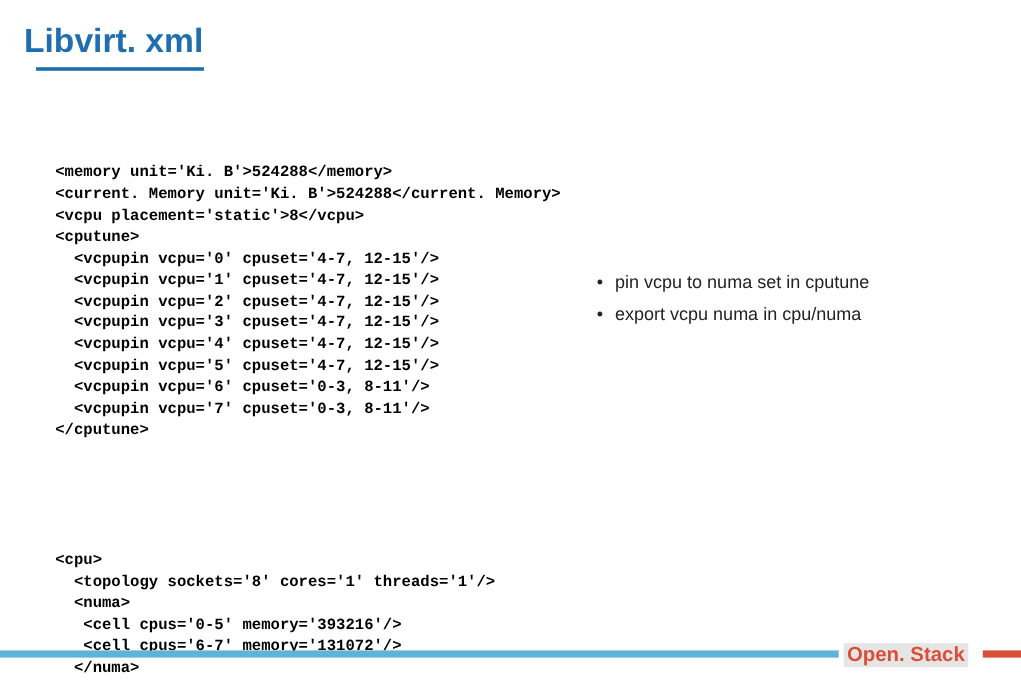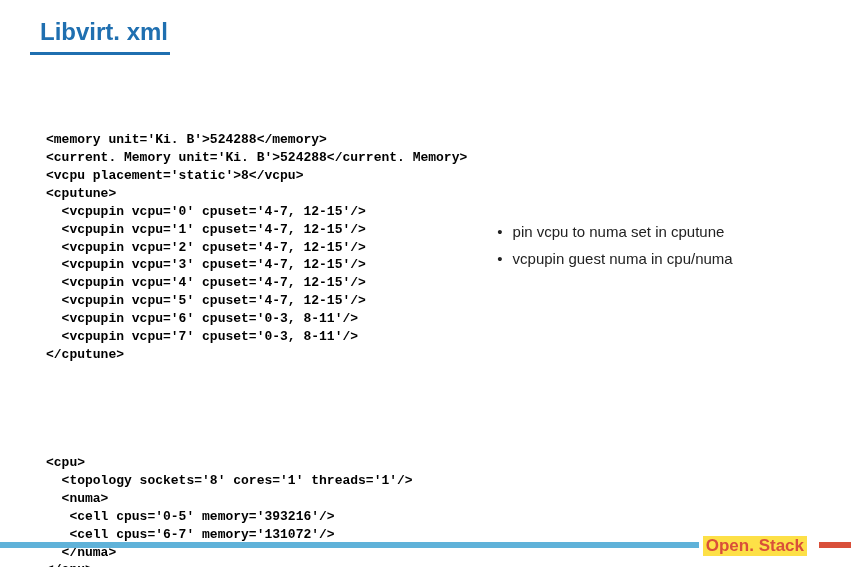--- a/index.html
+++ b/index.html
@@ -10,23 +10,23 @@
     body {
       width: 851px;
       height: 567px;
       background: #ffffff;
       font-family: Arial, Helvetica, sans-serif;
       position: relative;
       overflow: hidden;
     }
     .title {
       color: #1f6fb0;
-      font-size: 24px;
+      font-size: 28px;
       font-weight: bold;
-      padding: 18px 0 6px 40px;
+      padding: 18px 0 6px 20px;
     }
     .title-underline {
       margin-left: 30px;
       width: 140px;
       height: 3px;
       background: #1f6fb0;
     }
     .content {
       display: flex;
       padding: 40px 30px 0 46px;
@@ -84,21 +84,21 @@
       background: #d94f3a;
     }
     .logo {
       position: absolute;
       right: 44px;
       bottom: 11px;
       font-size: 17px;
       font-weight: bold;
       color: #d94f3a;
       font-family: Arial, Helvetica, sans-serif;
-      background: #fde047;
+      background: #e5e5e5;
       padding: 0 3px;
     }
   </style>
 </head>
 <body>
 
 <div class="title">Libvirt. xml</div>
 <div class="title-underline"></div>
 
 <div class="content">
@@ -126,21 +126,21 @@
 &lt;/cpu&gt;</div>
   </div>
 
   <div class="bullets">
     <div class="bullet-row">
       <span class="dot">•</span>
       <span>pin vcpu to numa set in cputune</span>
     </div>
     <div class="bullet-row">
       <span class="dot">•</span>
-      <span>vcpupin guest numa in cpu/numa</span>
+      <span>export vcpu numa in cpu/numa</span>
     </div>
   </div>
 </div>
 
 <div class="footer-bar">
   <div class="bar-blue"></div>
   <div class="bar-gap1"></div>
   <div class="bar-logo-space"></div>
   <div class="bar-gap2"></div>
   <div class="bar-red"></div>

